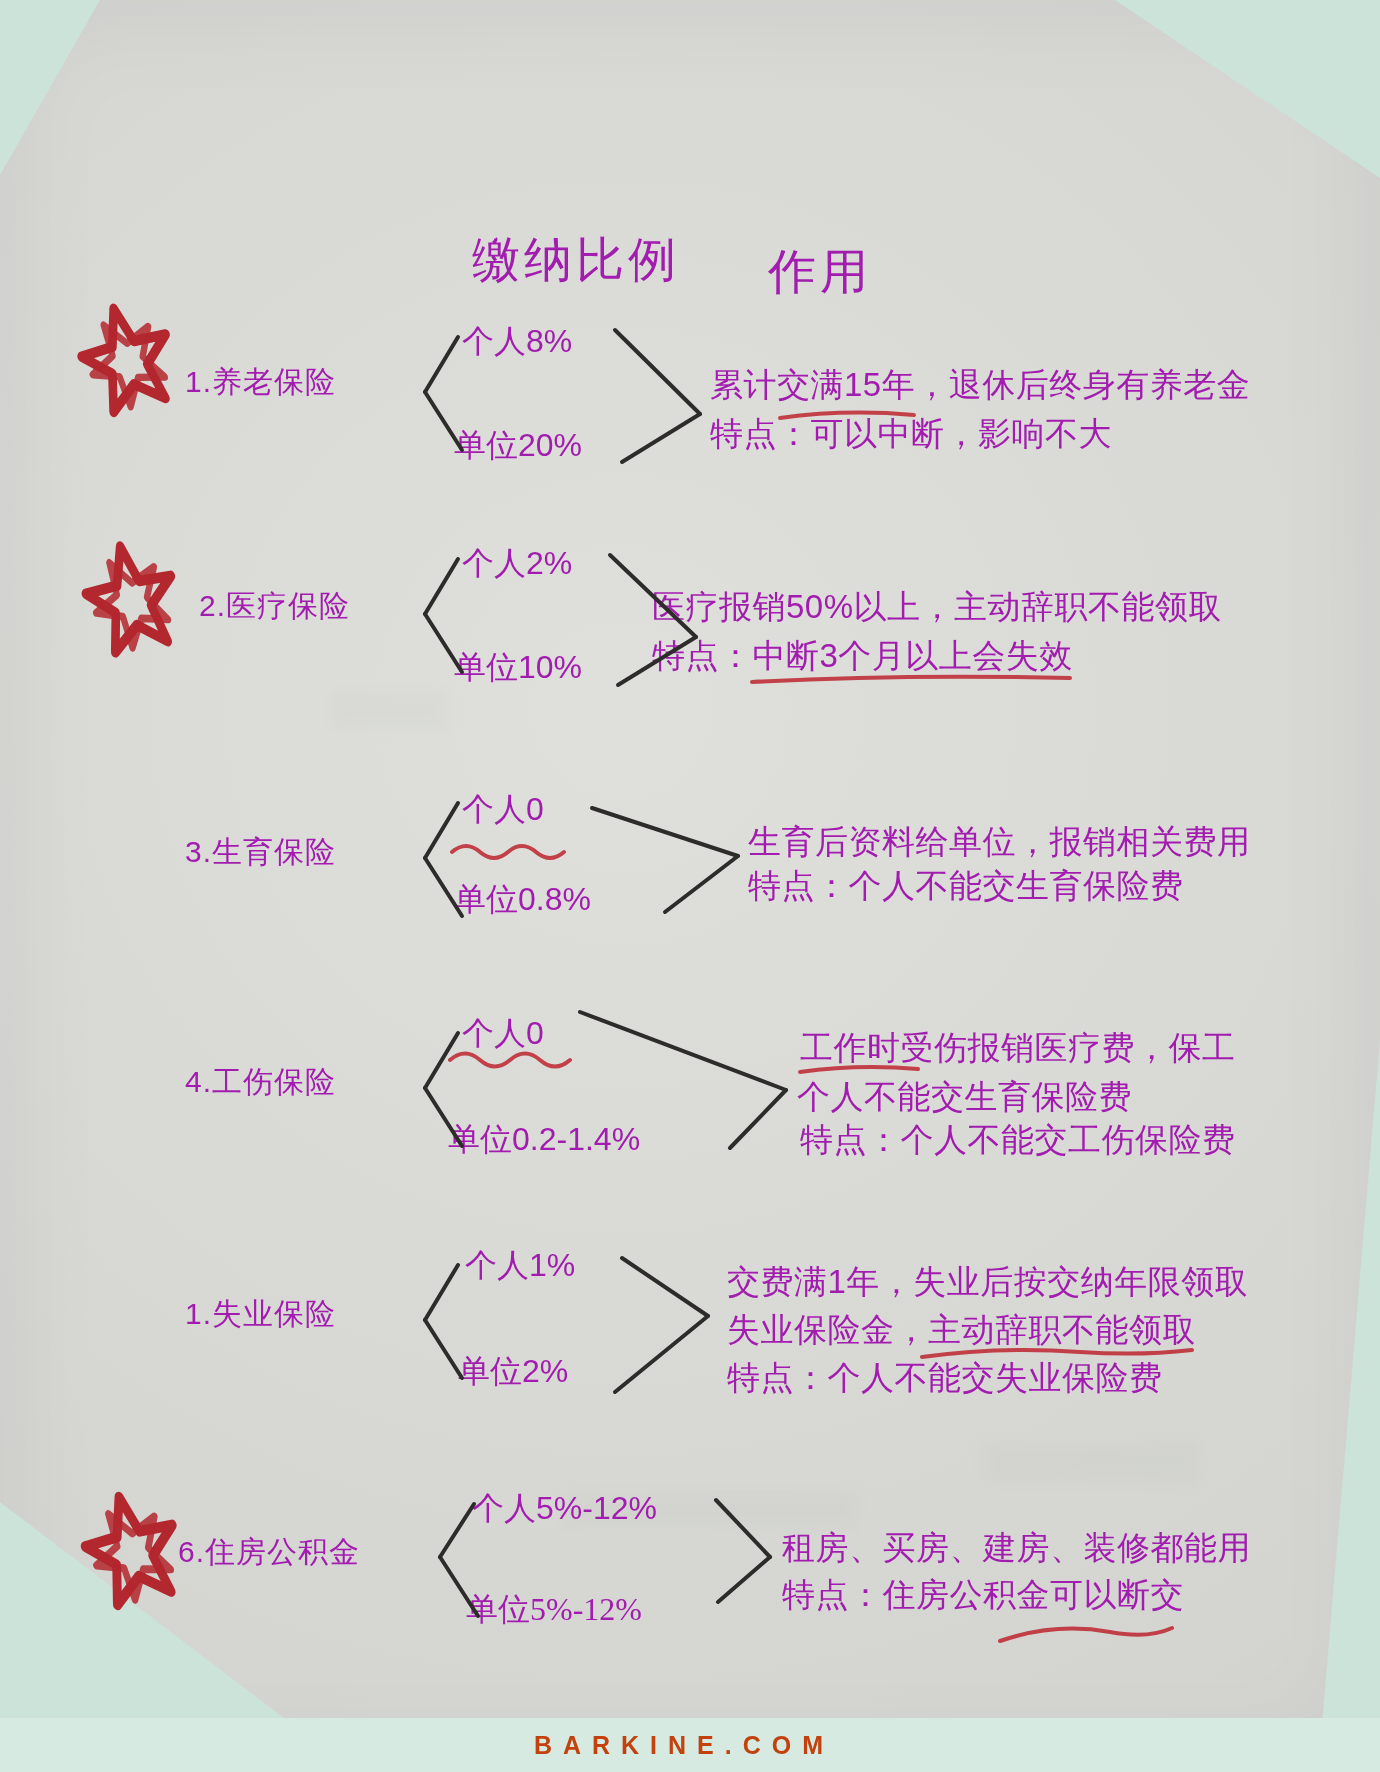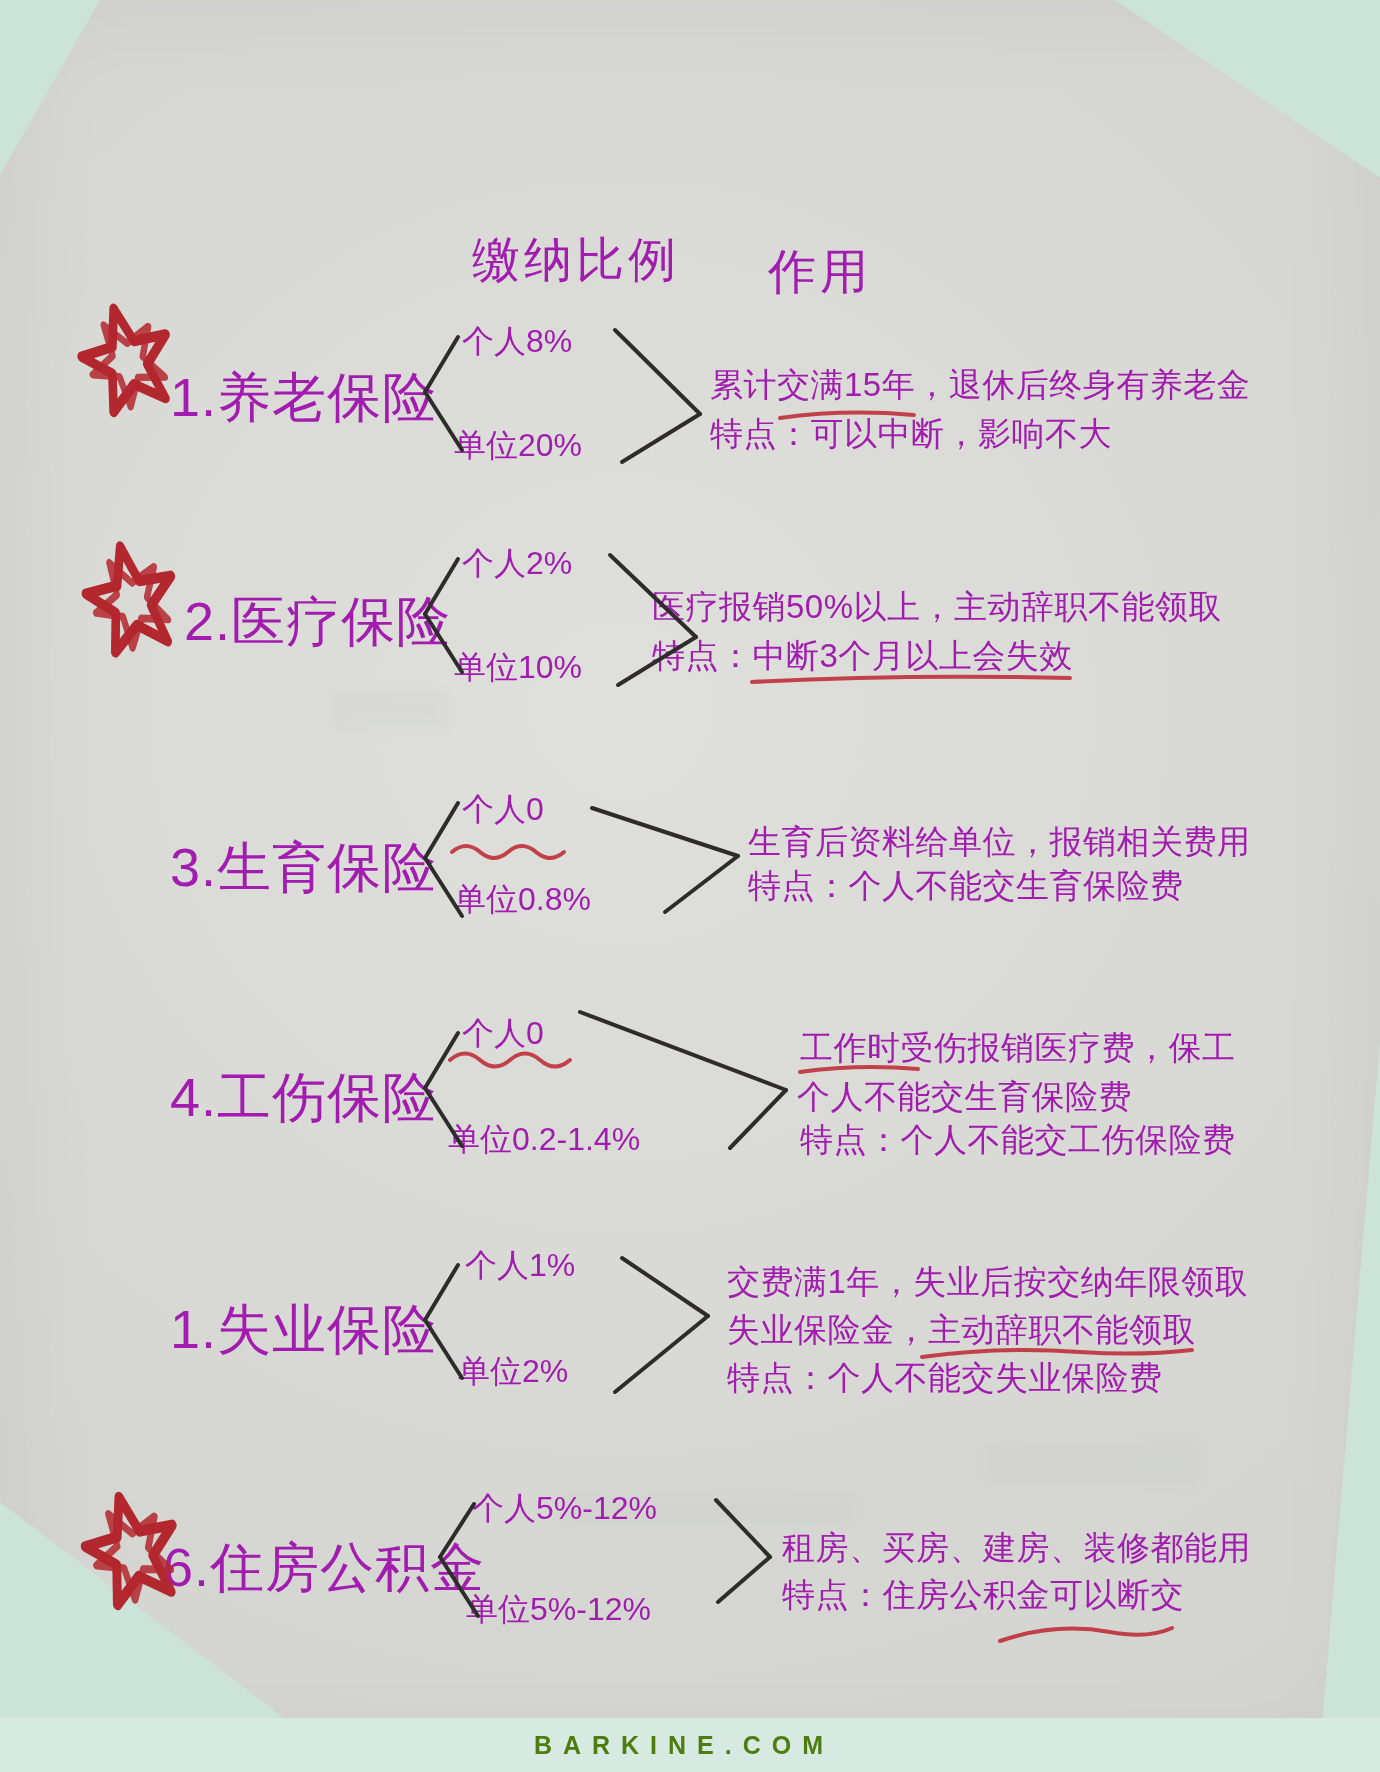--- a/index.html
+++ b/index.html
@@ -14,26 +14,26 @@
       radial-gradient(120% 90% at 45% 40%, #dfe0dc 0%, #d6d7d3 55%, #cfd0cc 100%);
     box-shadow:inset 0 0 120px rgba(0,0,0,.06);
   }
   .mint{position:absolute;background:#cbe3d8;}
   .corner-tl{left:0;top:0;width:100px;height:175px;clip-path:polygon(0 0,100% 0,0 100%);}
   .corner-tr{right:0;top:0;width:265px;height:178px;clip-path:polygon(0 0,100% 0,100% 100%);}
   .corner-bl{left:0;bottom:0;width:355px;height:270px;clip-path:polygon(0 0,0 100%,100% 100%);}
   .edge-r{right:0;top:1040px;width:62px;height:732px;clip-path:polygon(100% 0,100% 100%,0 100%);}
   .band{left:0;bottom:0;width:100%;height:54px;background:#d6eae1;display:flex;align-items:center;justify-content:center;}
   .watermark{
-    color:#4d7c0f;font-size:25px;letter-spacing:11px;font-weight:bold;
+    color:#c2410c;font-size:25px;letter-spacing:11px;font-weight:bold;
     transform:translateX(-6px);
   }
   .txt{position:absolute;white-space:nowrap;color:#a21caf;}
   .hdr{font-size:48px;letter-spacing:4px;}
-  .label{font-size:54px;letter-spacing:1px;}
+  .label{font-size:30px;letter-spacing:1px;margin-left:15px;}
   .val{font-size:32px;}
   .desc{font-size:33px;letter-spacing:0.5px;}
   .overlay{position:absolute;left:0;top:0;pointer-events:none;}
   .ghost{position:absolute;background:#9aa09c;opacity:.05;filter:blur(6px);border-radius:8px;}
 </style>
 </head>
 <body>
 
 <div class="paper"></div>
 
@@ -79,21 +79,21 @@
 
 <div class="txt label" style="left:170px;top:1294px;">1.失业保险</div>
 <div class="txt val" style="left:465px;top:1244px;">个人1%</div>
 <div class="txt val" style="left:458px;top:1350px;">单位2%</div>
 <div class="txt desc" style="left:727px;top:1260px;">交费满1年，失业后按交纳年限领取</div>
 <div class="txt desc" style="left:727px;top:1308px;">失业保险金，主动辞职不能领取</div>
 <div class="txt desc" style="left:727px;top:1356px;">特点：个人不能交失业保险费</div>
 
 <div class="txt label" style="left:163px;top:1532px;">6.住房公积金</div>
 <div class="txt val" style="left:472px;top:1487px;">个人5%-12%</div>
-<div class="txt val" style="left:466px;top:1588px;">单位5%-12%</div>
+<div class="txt val" style="left:466px;top:1588px;font-family:Liberation Serif, serif;">单位5%-12%</div>
 <div class="txt desc" style="left:782px;top:1526px;">租房、买房、建房、装修都能用</div>
 <div class="txt desc" style="left:782px;top:1573px;">特点：住房公积金可以断交</div>
 
 <svg class="overlay" width="1380" height="1772" viewBox="0 0 1380 1772">
   <g stroke="#2d2c2a" stroke-width="4" stroke-linecap="round" fill="none">
 
     <path d="M425 392 L458 337"></path>
       <path d="M425 392 L462 450"></path>
     <path d="M615 330 L700 414"></path>
       <path d="M622 462 L700 414"></path>

